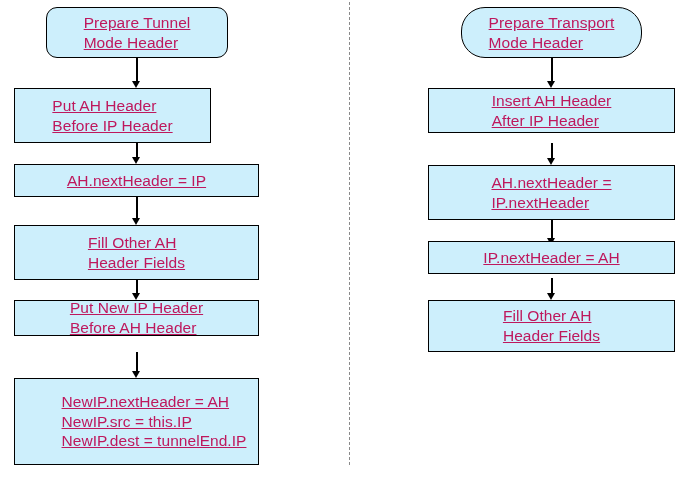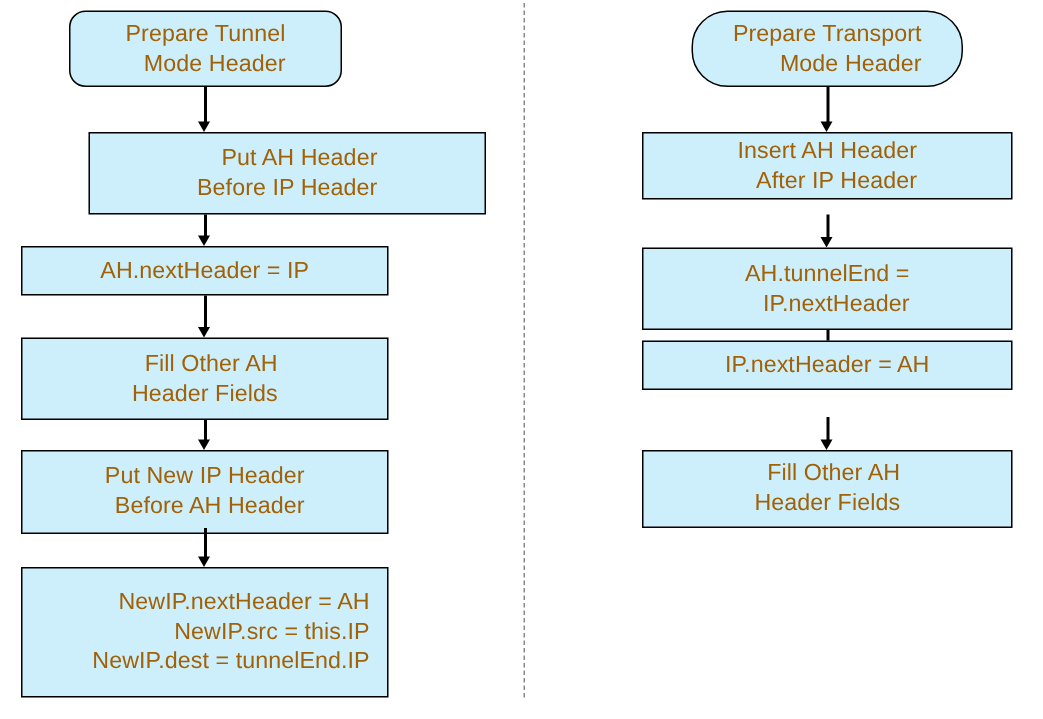--- a/index.html
+++ b/index.html
@@ -19,29 +19,30 @@
     background: #ffffff;
     overflow: hidden;
   }
 
   
   .node {
     position: absolute;
     box-sizing: border-box;
     background: #cdeffc;
     border: 1.6px solid #000000;
-    color: #a16207;
+    color: #be185d;
     font-size: 15.5px;
     line-height: 1.28;
-    text-align: right;
+    text-align: left;
     display: flex;
     align-items: center;
     justify-content: center;
     white-space: pre-line;
     letter-spacing: 0.05px;
+    text-decoration: underline;
   }
   .node.rounded {
     border-radius: 11px;
   }
 
   
   .conn {
     position: absolute;
   }
   .conn .stem {
@@ -75,21 +76,21 @@
   <div>
 
     <div class="node rounded" style="left:46px; top:7px; width:182px; height:51px;">Prepare Tunnel
 Mode Header</div>
 
     <div class="conn" style="left:136px; top:58px; height:30px;">
       <div class="stem" style="height:24px;"></div>
       <div class="head" style="top:23px;"></div>
     </div>
 
-    <div class="node" style="left:14px; top:88px; width:265px; height:55px;margin-left:45px;">Put AH Header
+    <div class="node" style="left:14px; top:88px; width:197px; height:55px;">Put AH Header
 Before IP Header</div>
 
     <div class="conn" style="left:136px; top:143px; height:21px;">
       <div class="stem" style="height:15px;"></div>
       <div class="head" style="top:14px;"></div>
     </div>
 
     <div class="node" style="left:14px; top:164px; width:245px; height:33px;">AH.nextHeader = IP</div>
 
     <div class="conn" style="left:136px; top:197px; height:28px;">
@@ -98,21 +99,21 @@
     </div>
 
     <div class="node" style="left:14px; top:225px; width:245px; height:55px;">Fill Other AH
 Header Fields</div>
 
     <div class="conn" style="left:136px; top:280px; height:20px;">
       <div class="stem" style="height:14px;"></div>
       <div class="head" style="top:13px;"></div>
     </div>
 
-    <div class="node" style="left:14px; top:300px; width:245px; height:56px;">Put New IP Header
+    <div class="node" style="left:14px; top:300px; width:245px; height:36px;">Put New IP Header
 Before AH Header</div>
 
     <div class="conn" style="left:136px; top:352px; height:26px;">
       <div class="stem" style="height:20px;"></div>
       <div class="head" style="top:19px;"></div>
     </div>
 
     <div class="node" style="left:14px; top:378px; width:245px; height:87px;padding-left:35px;">NewIP.nextHeader = AH
 NewIP.src = this.IP
 NewIP.dest = tunnelEnd.IP</div>
@@ -131,29 +132,29 @@
     </div>
 
     <div class="node" style="left:428px; top:88px; width:247px; height:45px;">Insert AH Header
 After IP Header</div>
 
     <div class="conn" style="left:551px; top:143px; height:22px;">
       <div class="stem" style="height:16px;"></div>
       <div class="head" style="top:15px;"></div>
     </div>
 
-    <div class="node" style="left:428px; top:165px; width:247px; height:55px;">AH.tunnelEnd =
+    <div class="node" style="left:428px; top:165px; width:247px; height:55px;">AH.nextHeader =
 IP.nextHeader</div>
 
     <div class="conn" style="left:551px; top:220px; height:25px;">
       <div class="stem" style="height:19px;"></div>
       <div class="head" style="top:18px;"></div>
     </div>
 
-    <div class="node" style="left:428px; top:227px; width:247px; height:33px;">IP.nextHeader = AH</div>
+    <div class="node" style="left:428px; top:241px; width:247px; height:33px;">IP.nextHeader = AH</div>
 
     <div class="conn" style="left:551px; top:278px; height:22px;">
       <div class="stem" style="height:16px;"></div>
       <div class="head" style="top:15px;"></div>
     </div>
 
     <div class="node" style="left:428px; top:300px; width:247px; height:52px;">Fill Other AH
 Header Fields</div>
   </div>
 

